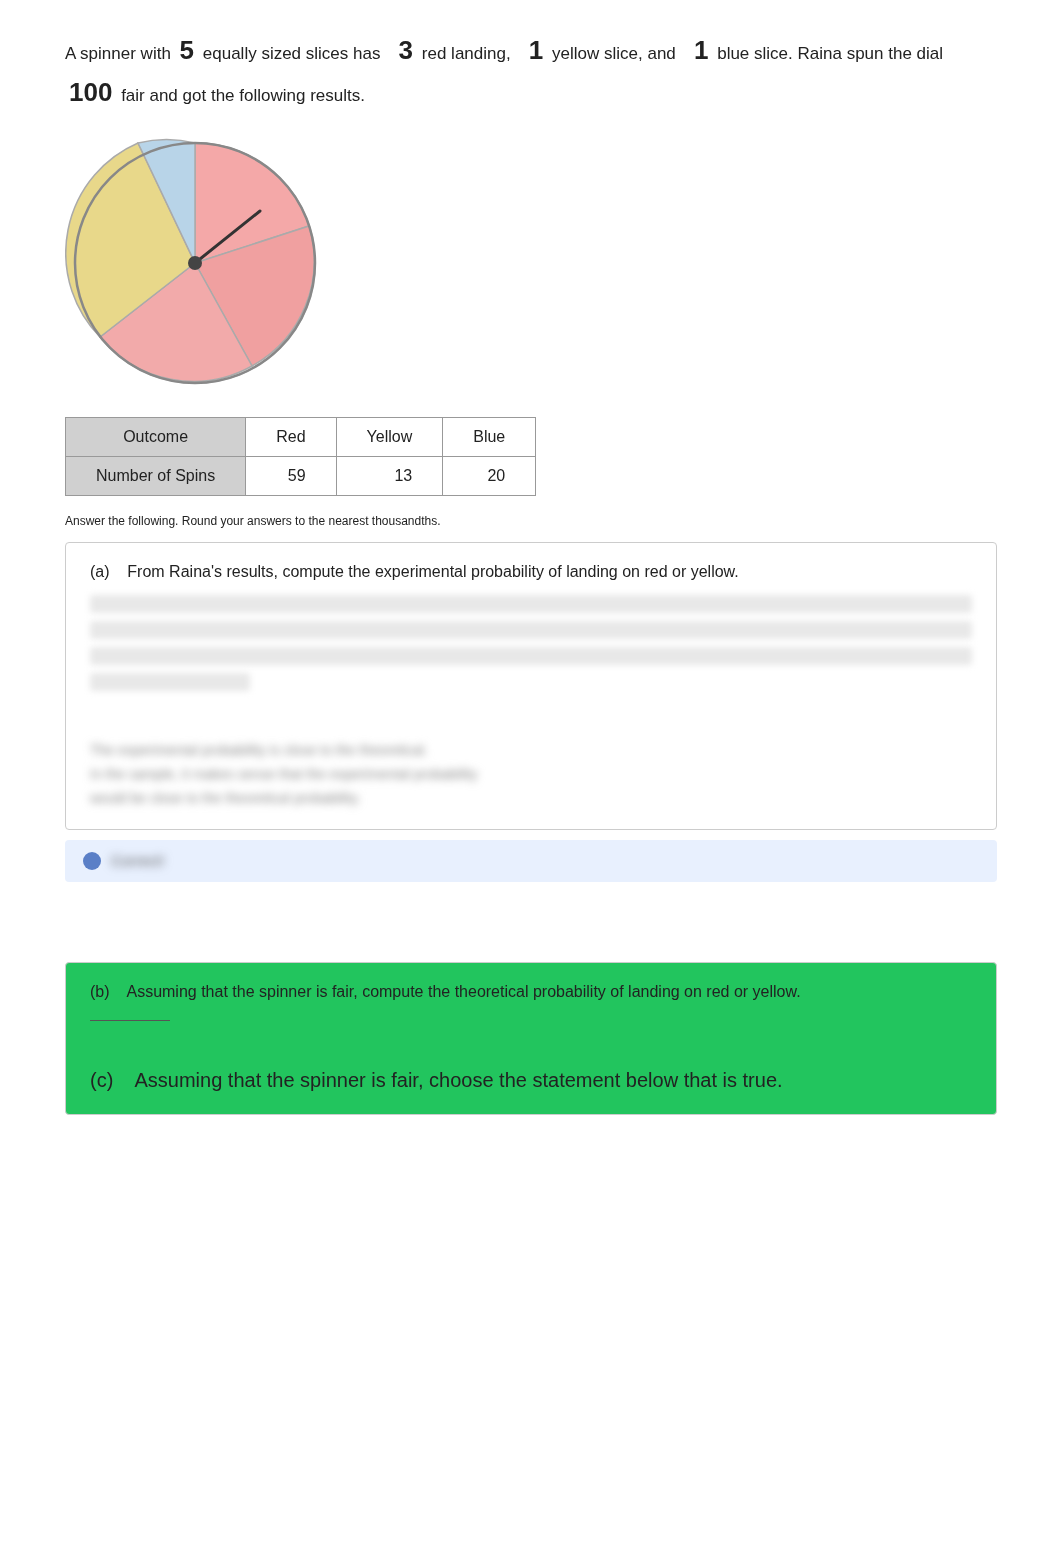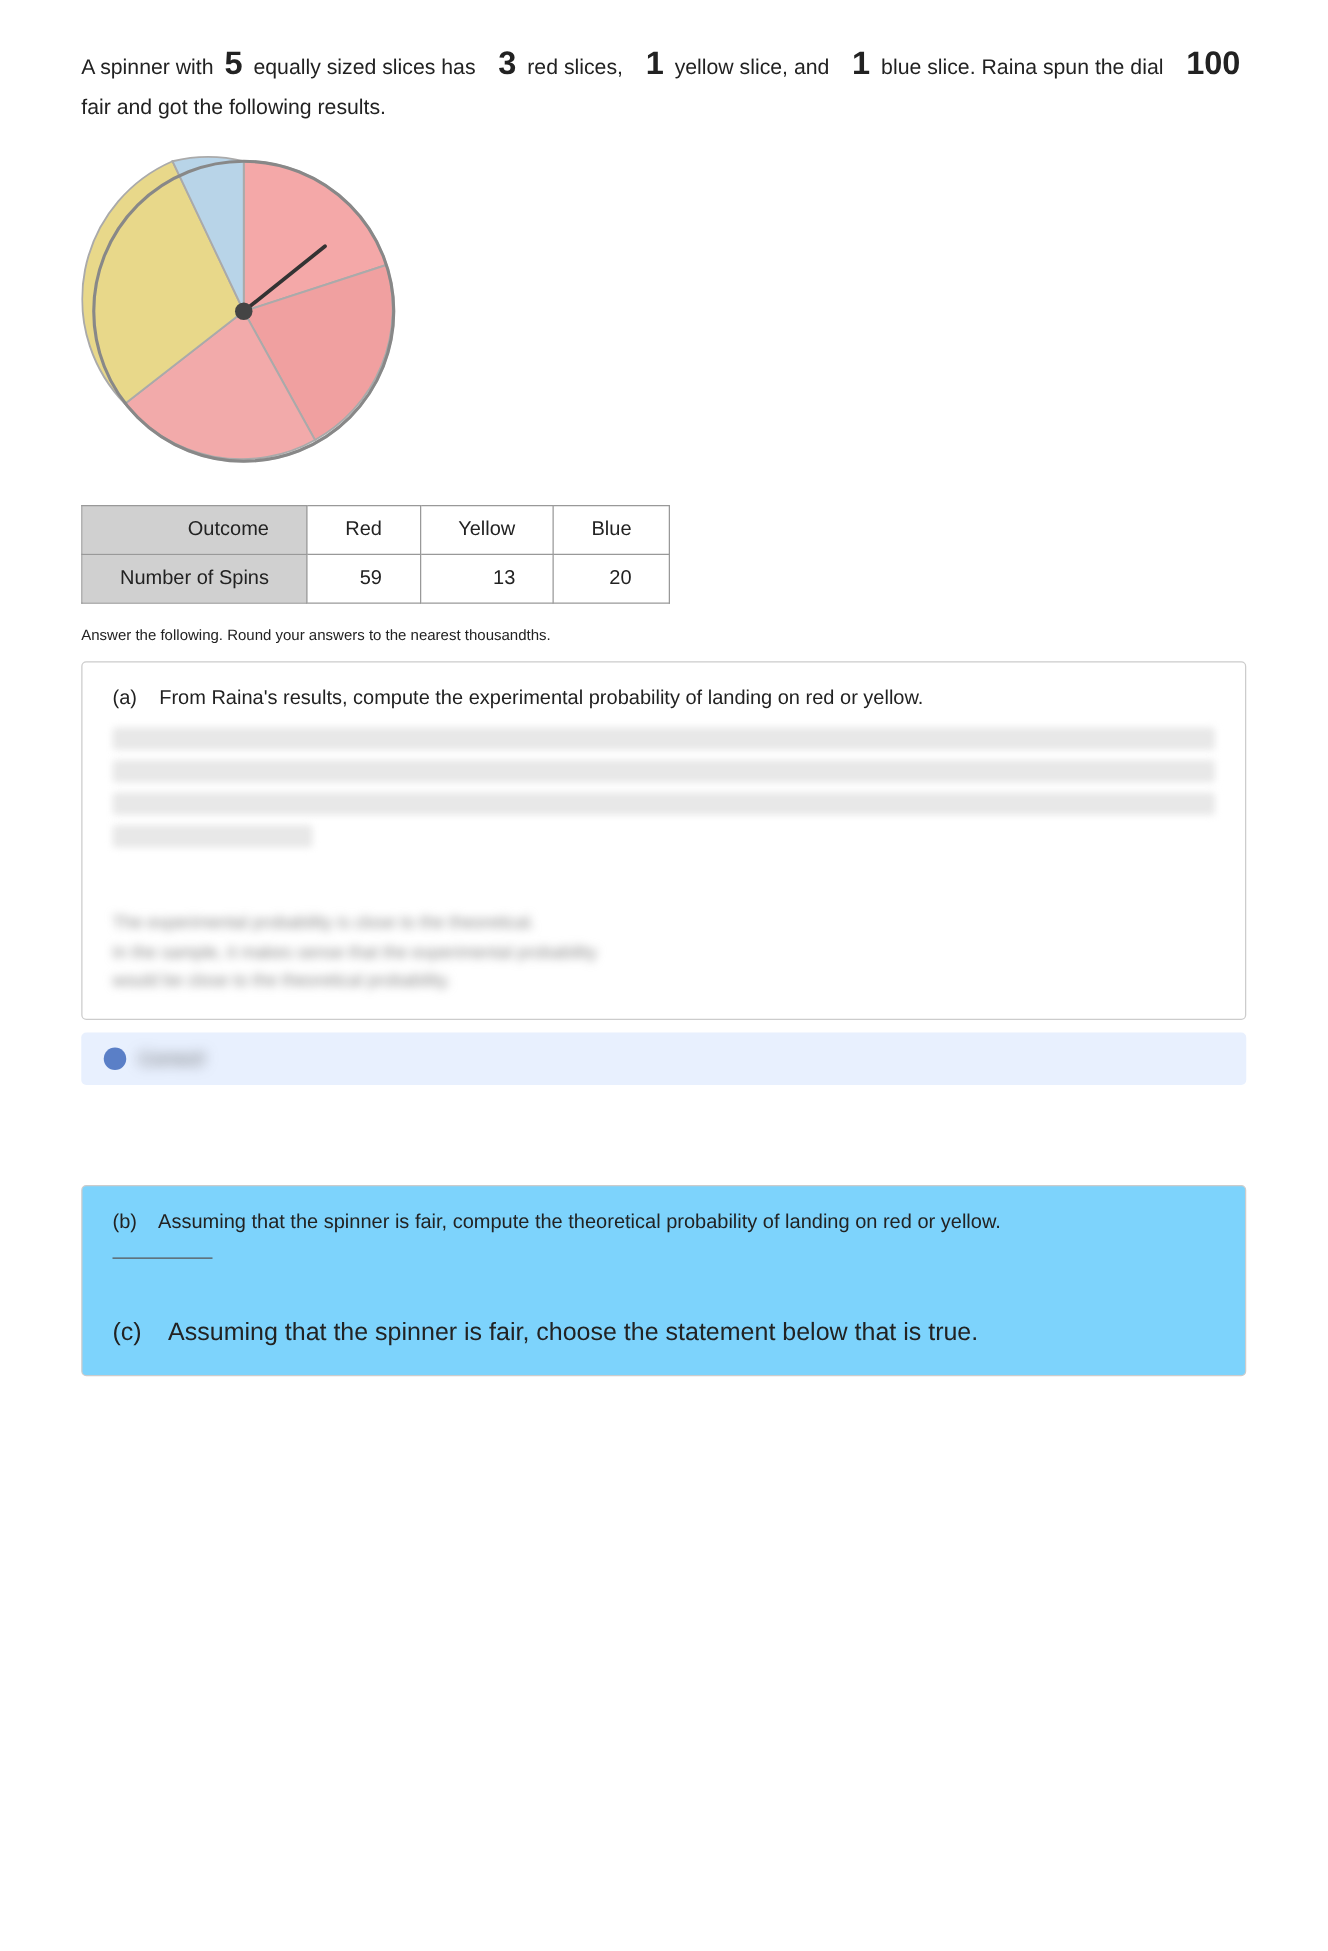--- a/index.html
+++ b/index.html
@@ -41,21 +41,21 @@
       min-width: 420px;
     }
     .results-table td, .results-table th {
       border: 1px solid #999;
       padding: 10px 30px;
       text-align: right;
       font-size: 16px;
     }
     .results-table .label-cell {
       background: #d0d0d0;
-      text-align: right;
+      text-align: center;
       font-weight: normal;
       min-width: 160px;
     }
     .results-table .value-cell {
       background: #fff;
       min-width: 80px;
     }
 
     .instructions {
       font-size: 12px;
@@ -128,40 +128,40 @@
       color: #555;
       font-size: 15px;
       user-select: none;
     }
 
     .question-b-box {
       border: 1px solid #ccc;
       border-radius: 4px;
       padding: 20px 24px 22px 24px;
       margin-bottom: 18px;
-      background: #7dd3fc;
+      background: #22c55e;
     }
     .question-c-label {
       font-size: 20px;
       margin-top: 10px;
     }
 
     .spacer { height: 30px; }
     .spacer-lg { height: 60px; }
   </style>
 </head>
 <body>
 
 <p class="intro-text">
   <span>A spinner with</span>
   <span class="big-num">5</span>
   <span>equally sized slices has</span>
   &nbsp;
   <span class="big-num">3</span>
-  <span>red slices,</span>
+  <span>red landing,</span>
   &nbsp;
   <span class="big-num">1</span>
   <span>yellow slice, and</span>
   &nbsp;
   <span class="big-num">1</span>
   <span>blue slice. Raina spun the dial</span>
   &nbsp;
   <span class="big-num">100</span>
   <span>fair and got the following results.</span>
 </p>

